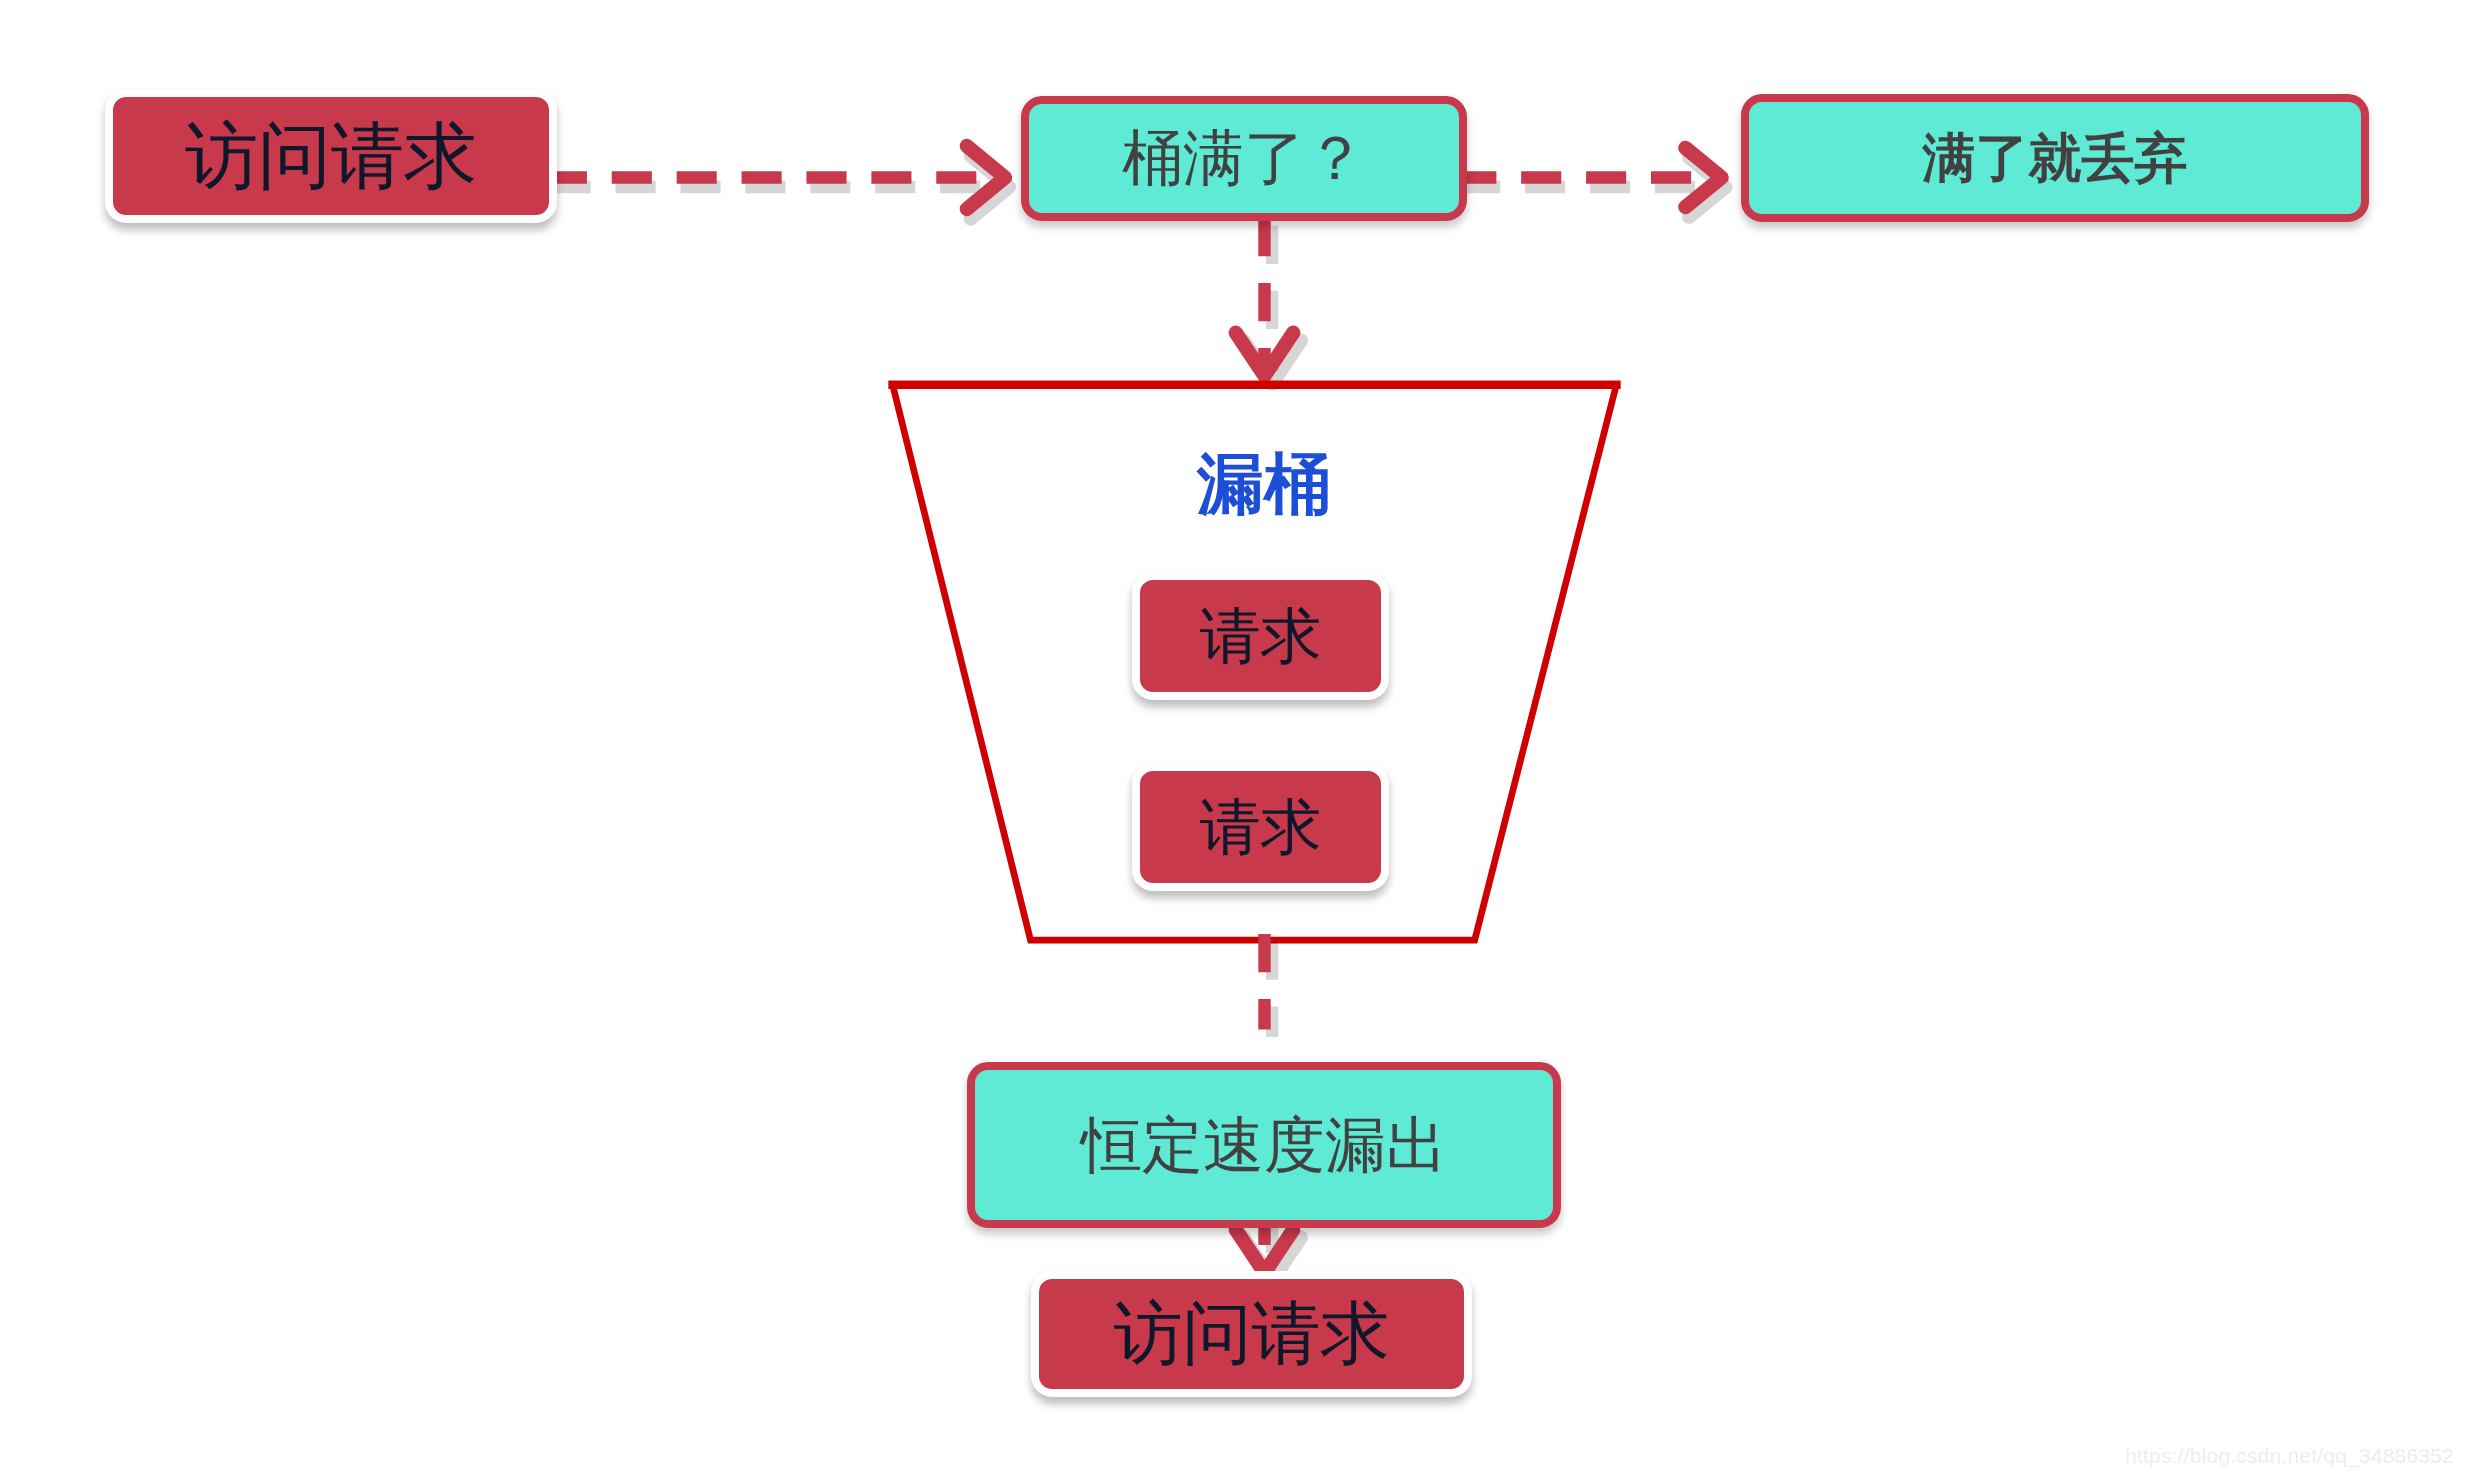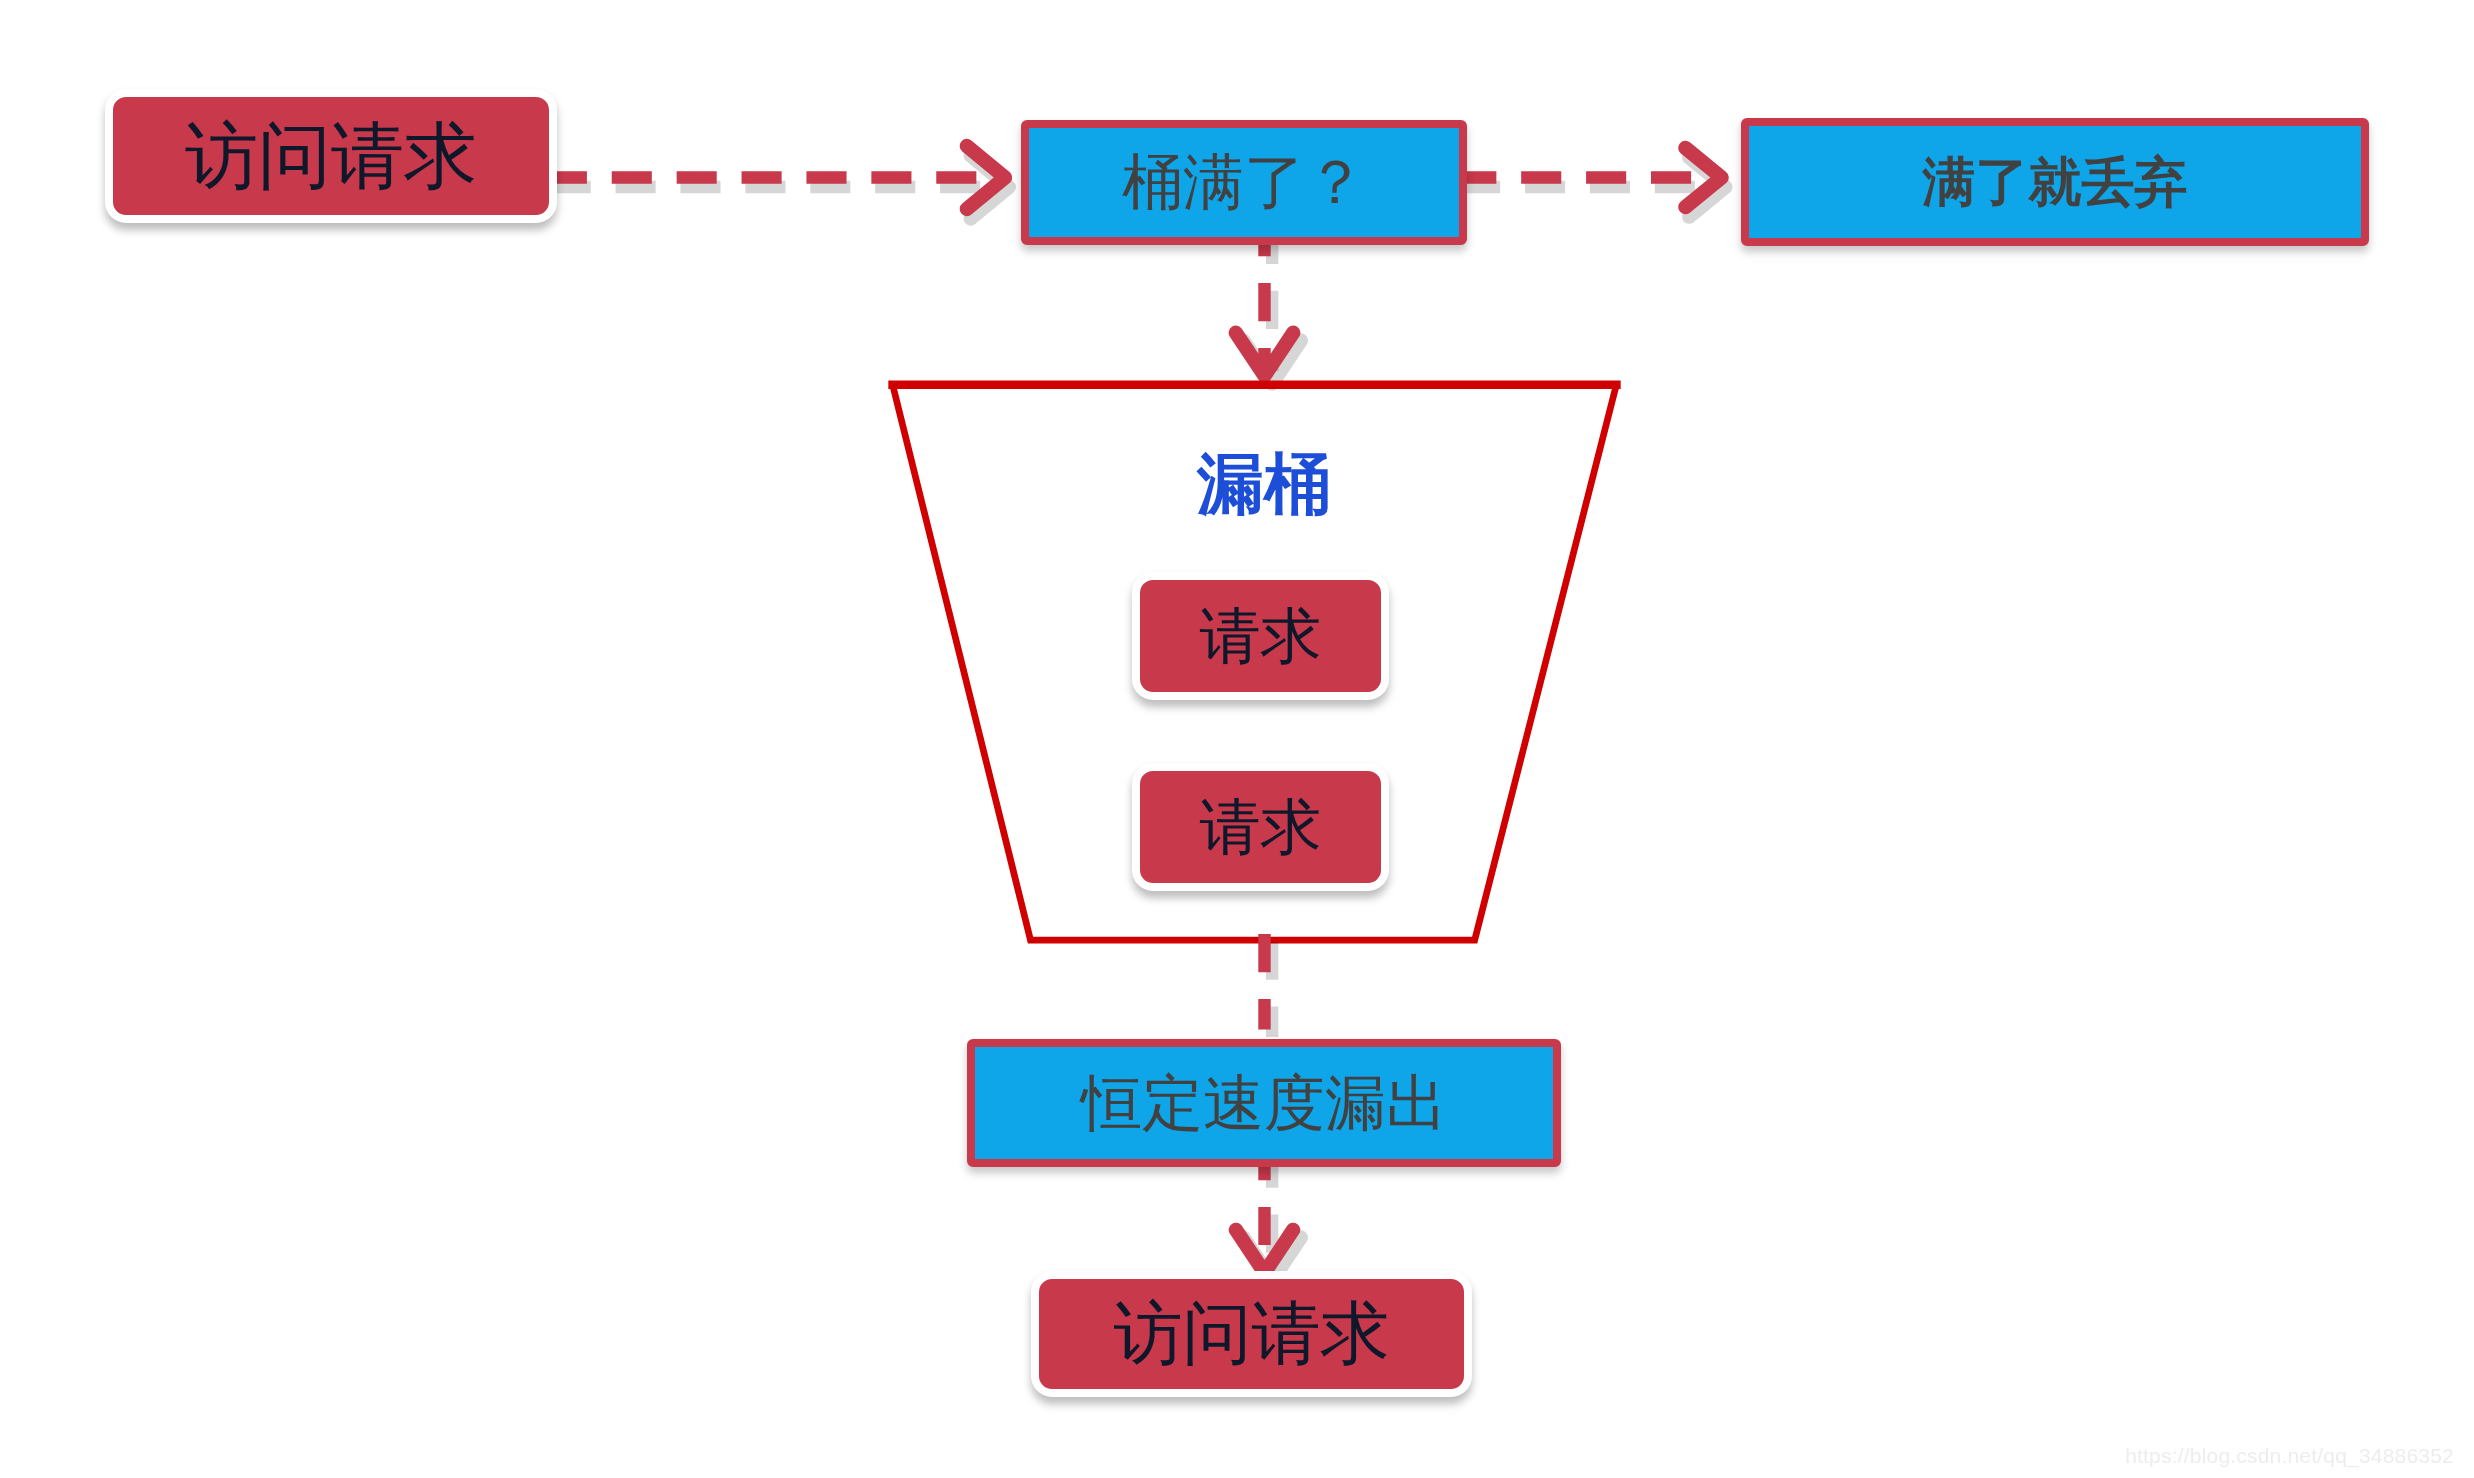--- a/index.html
+++ b/index.html
@@ -35,34 +35,33 @@
     background: #C8394B;
     color: #0f172a;
     border: 8.6px solid #ffffff;
     border-radius: 21px;
     font-weight: normal;
     box-shadow: 0 6.7px 8.6px rgba(0,0,0,0.26);
   }
 
   
   .node.outlined {
-    background: #0ea5e9;
+    background: #5eead4;
     color: #414141;
     border: 8.6px solid #C8394B;
-    border-radius: 6px;
+    border-radius: 21px;
     box-shadow: 0 5.7px 8.6px rgba(0,0,0,0.22);
-    margin-top: 24px;
   }
   .node.outlined.bold { font-weight: bold; }
 
   
   #node-access-request-top { left: 105px;  top: 89px;  width: 452px;  height: 134px; font-size: 73px; }
   #node-bucket-full        { left: 1021px; top: 96px; width: 446px;  height: 125px; font-size: 61px; }
   #node-discard            { left: 1741px; top: 94px;  width: 628px;  height: 128px; font-size: 53px; }
-  #node-leak-rate          { left: 967px; top: 1015px; width: 594px; height: 128px; font-size: 61px; }
+  #node-leak-rate          { left: 967px; top: 1062px; width: 594px; height: 166px; font-size: 61px; }
   #node-access-request-bot { left: 1031px; top: 1271px; width: 441px; height: 126px; font-size: 69px; }
 
   
   #chip-request-1 { left: 1132px; top: 572px; width: 257px; height: 128px; font-size: 61px; }
   #chip-request-2 { left: 1132px; top: 763px; width: 257px; height: 128px; font-size: 61px; }
 
   
   #funnel-svg {
     position: absolute;
     left: 862px;

